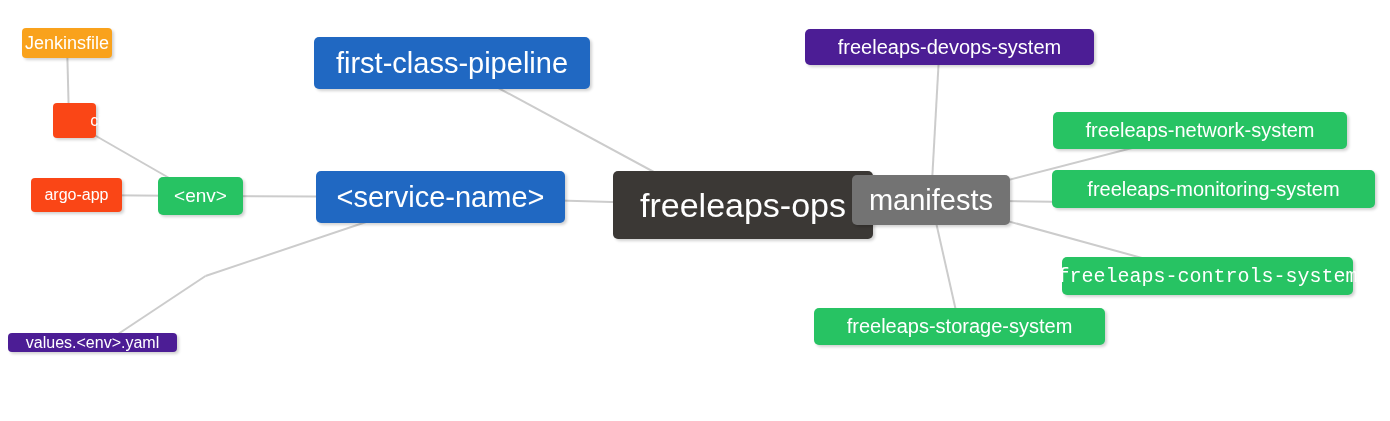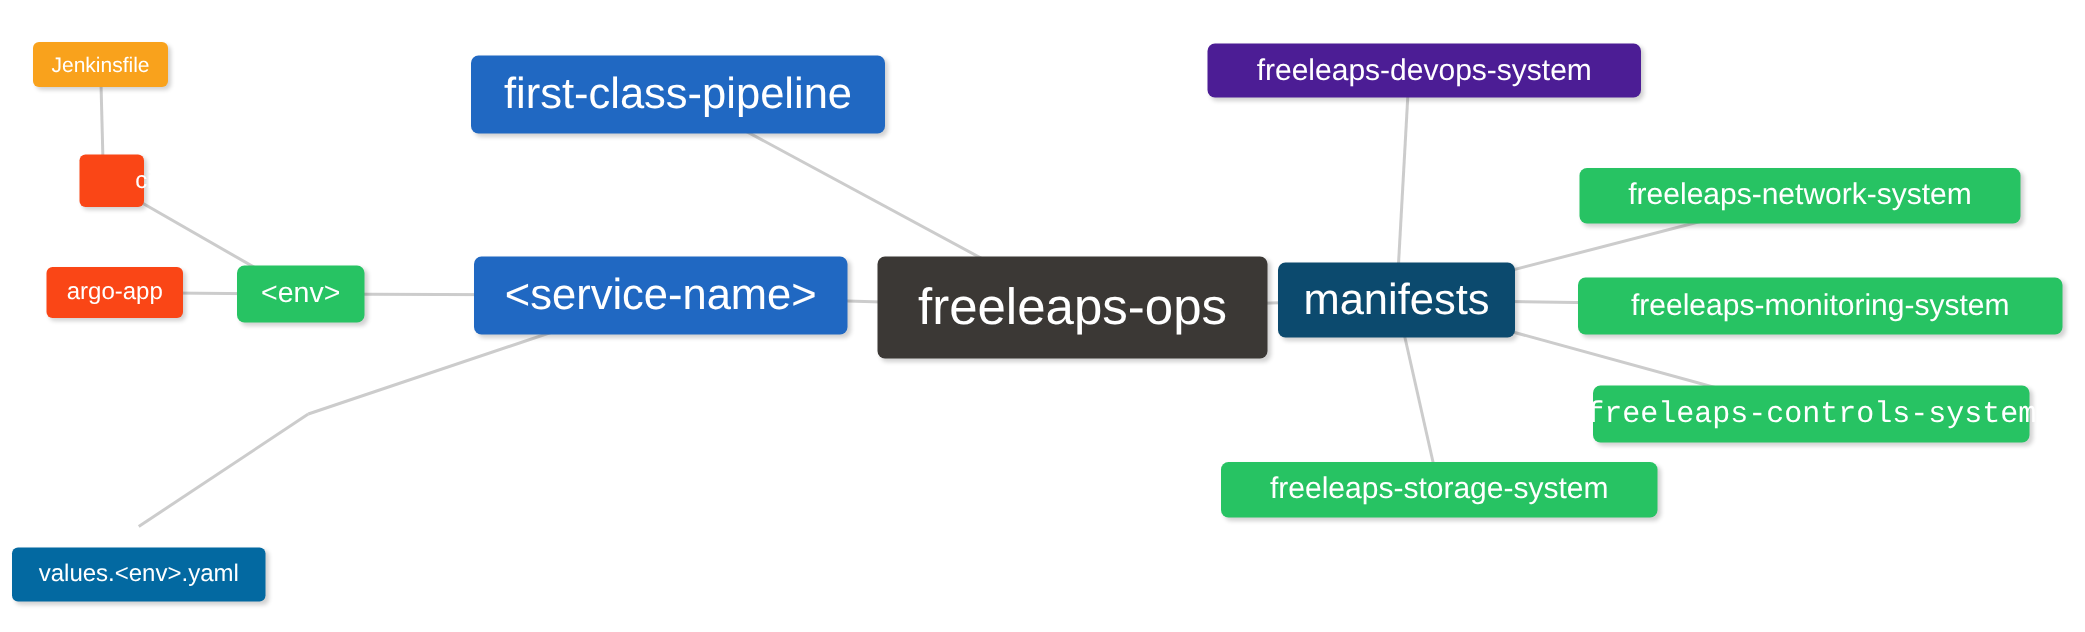--- a/index.html
+++ b/index.html
@@ -27,26 +27,26 @@
     align-items: center;
     justify-content: center;
     box-sizing: border-box;
     color: #ffffff;
     border-radius: 5px;
     box-shadow: 2px 2px 3px rgba(0,0,0,0.18);
     white-space: nowrap;
     cursor: pointer;
     user-select: none;
   }
-  .sz-xs { font-size: 14px; }
+  .sz-xs { font-size: 18px; }
   .sz-sm { font-size: 16px; }
   .sz-md { font-size: 19px; text-align: right; }
   .sz-ml { font-size: 20px; }
   .sz-lg { font-size: 29px; }
-  .sz-xl { font-size: 34px; }
+  .sz-xl { font-size: 34px; margin-left: 28px; }
 </style>
 </head>
 <body>
 
 <div class="canvas">
 
   <svg class="edges" xmlns="http://www.w3.org/2000/svg">
       <line x1="67" y1="43" x2="69" y2="120.5" stroke="#cccccc" stroke-width="2"></line>
       <line x1="69" y1="120.5" x2="200.5" y2="196" stroke="#cccccc" stroke-width="2"></line>
       <line x1="76.5" y1="195" x2="200.5" y2="196" stroke="#cccccc" stroke-width="2"></line>
@@ -65,33 +65,33 @@
 
   <div class="node sz-xs" style="left: 22px; top: 28px; width: 90px; height: 30px; border-radius: 4px; background: rgb(249, 162, 28);">Jenkinsfile</div>
 
   <div class="node sz-sm" style="left: 53px; top: 103px; width: 32px; height: 35px; border-radius: 4px; background: rgb(250, 70, 22); padding-left: 43px;">ci</div>
 
   <div class="node sz-sm" style="left: 31px; top: 178px; width: 91px; height: 34px; border-radius: 4px; background: rgb(250, 70, 22);">argo-app</div>
 
   <div class="node sz-md" style="left: 158px; top: 177px; width: 85px; height: 38px; background: rgb(39, 195, 99);">&lt;env&gt;</div>
 
 
-  <div class="node sz-sm" style="left: 8px; top: 333px; width: 169px; height: 36px; border-radius: 4px; background: #0369a1; margin-top: 32px;">values.&lt;env&gt;.yaml</div>
+  <div class="node sz-sm" style="left: 8px; top: 333px; width: 169px; height: 19px; border-radius: 4px; background: #4c1d95;">values.&lt;env&gt;.yaml</div>
 
   <div class="node sz-lg" style="left: 314px; top: 37px; width: 276px; height: 52px; background: rgb(32, 104, 194);">first-class-pipeline</div>
 
   <div class="node sz-lg" style="left: 316px; top: 171px; width: 249px; height: 52px; background: rgb(32, 104, 194);">&lt;service-name&gt;</div>
 
   <div class="node sz-xl" style="left: 585px; top: 171px; width: 260px; height: 68px; background: rgb(59, 56, 53);">freeleaps-ops</div>
 
-  <div class="node sz-lg" style="left: 852px; top: 175px; width: 158px; height: 50px; background: #0c4a6e;">manifests</div>
+  <div class="node sz-lg" style="left: 852px; top: 175px; width: 158px; height: 50px; background: #737373;">manifests</div>
 
   <div class="node sz-ml" style="left: 795px; top: 29px; width: 289px; height: 36px; background: #4c1d95; margin-left: 10px;">freeleaps-devops-system</div>
 
   <div class="node sz-ml" style="left: 1053px; top: 112px; width: 294px; height: 37px; background: rgb(39, 195, 99);">freeleaps-network-system</div>
 
-  <div class="node sz-ml" style="left: 1052px; top: 185px; width: 323px; height: 38px; background: rgb(39, 195, 99); text-align: center;">freeleaps-monitoring-system</div>
+  <div class="node sz-ml" style="left: 1052px; top: 170px; width: 323px; height: 38px; background: rgb(39, 195, 99); text-align: center;">freeleaps-monitoring-system</div>
 
   <div class="node sz-ml" style="left: 1062px; top: 257px; width: 291px; height: 38px; background: rgb(39, 195, 99); font-family: Liberation Mono, monospace;">freeleaps-controls-system</div>
 
   <div class="node sz-ml" style="left: 814px; top: 308px; width: 291px; height: 37px; background: rgb(39, 195, 99);">freeleaps-storage-system</div>
 
 </div>
 
 </body></html>

